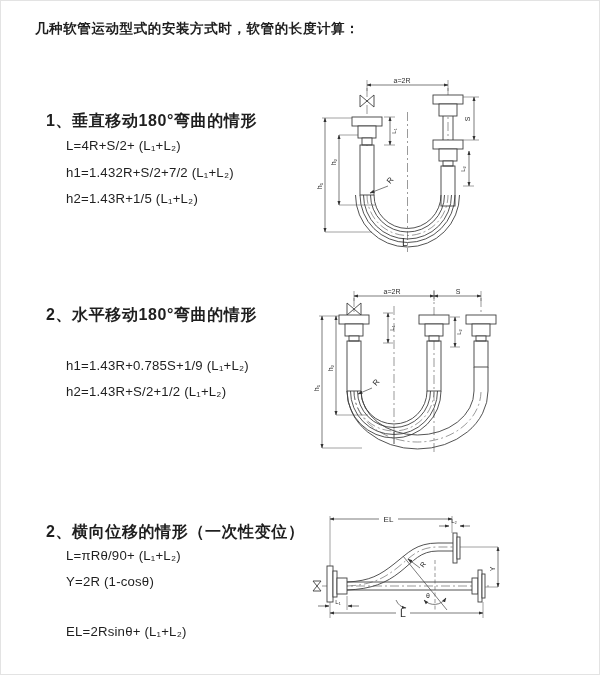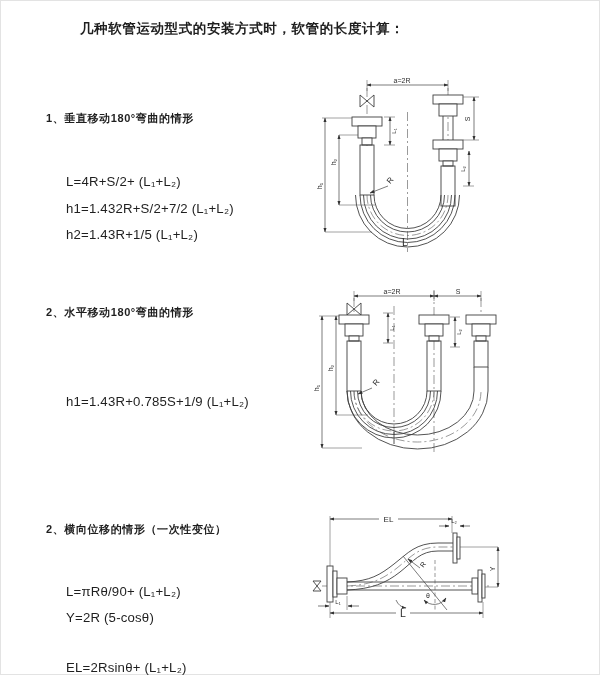--- a/index.html
+++ b/index.html
@@ -1,21 +1,21 @@
 <!DOCTYPE html>
 <html><head>
 <meta charset="utf-8">
 <style>
   html,body{margin:0;padding:0;background:#f2f2f2;}
   .page{position:relative;width:600px;height:675px;background:#ffffff;
         font-family:"Liberation Sans","DejaVu Sans",sans-serif;color:#1f1f1f;
         overflow:hidden;box-shadow:0 0 0 1px #e3e3e3 inset;}
-  .title{position:absolute;left:35px;top:20px;font-size:13.5px;font-weight:bold;letter-spacing:.6px;margin-left:45px;}
-  .sec-heading{position:absolute;left:46px;font-size:11px;font-weight:bold;letter-spacing:.6px;}
-  .formula{position:absolute;left:66px;font-size:13.2px;letter-spacing:.2px;margin-top:36px;}
+  .title{position:absolute;left:35px;top:20px;font-size:13.5px;font-weight:bold;letter-spacing:.6px;}
+  .sec-heading{position:absolute;left:46px;font-size:16px;font-weight:bold;letter-spacing:.6px;}
+  .formula{position:absolute;left:66px;font-size:13.2px;letter-spacing:.2px;}
   svg{position:absolute;overflow:visible;}
   .st{fill:none;stroke:#3f3f3f;stroke-width:.9;}
   .w{fill:#ffffff;stroke:#3f3f3f;stroke-width:.9;}
   .dim{fill:none;stroke:#444;stroke-width:.7;}
   .ext{fill:none;stroke:#555;stroke-width:.55;}
   .cl{fill:none;stroke:#555;stroke-width:.6;stroke-dasharray:9 3 2 3;}
   .dash{fill:none;stroke:#555;stroke-width:.6;stroke-dasharray:4 2.5;}
   text{fill:#2d2d2d;font-family:"Liberation Sans","DejaVu Sans",sans-serif;}
   .t7{font-size:7px;} .t8{font-size:8px;} .t10{font-size:10.5px;} .t6{font-size:6px;}
 </style>
@@ -26,24 +26,25 @@
 
   <div class="title">几种软管运动型式的安装方式时，软管的长度计算：</div>
 
   <div class="sec-heading" style="top:111px">1、垂直移动180°弯曲的情形</div>
   <div class="formula" style="top:138px">L=4R+S/2+ (L₁+L₂)</div>
   <div class="formula" style="top:165px">h1=1.432R+S/2+7/2 (L₁+L₂)</div>
   <div class="formula" style="top:191px">h2=1.43R+1/5 (L₁+L₂)</div>
 
   <div class="sec-heading" style="top:305px">2、水平移动180°弯曲的情形</div>
   <div class="formula" style="top:358px">h1=1.43R+0.785S+1/9 (L₁+L₂)</div>
+  <div class="formula" style="top:384px">h2=1.43R+S/2+1/2 (L₁+L₂)</div>
 
   <div class="sec-heading" style="top:522px">2、横向位移的情形（一次性变位）</div>
   <div class="formula" style="top:548px">L=πRθ/90+ (L₁+L₂)</div>
-  <div class="formula" style="top:574px">Y=2R (5-cosθ)</div>
+  <div class="formula" style="top:574px">Y=2R (1-cosθ)</div>
   <div class="formula" style="top:624px">EL=2Rsinθ+ (L₁+L₂)</div>
 
   <svg style="left:312px;top:74px" width="230" height="185" viewBox="0 0 230 185">
     <defs>
       <pattern id="xh1" width="4.5" height="4.5" patternUnits="userSpaceOnUse">
         <path d="M0 4.5L4.5 0M0 0L4.5 4.5" stroke="#666" stroke-width="0.55" fill="none"></path>
       </pattern>
       <marker id="ar1" viewBox="0 0 10 10" refX="9" refY="5" markerWidth="7" markerHeight="7" orient="auto-start-reverse">
         <path d="M0 1.6L10 5L0 8.4z" fill="#333"></path>
       </marker>

